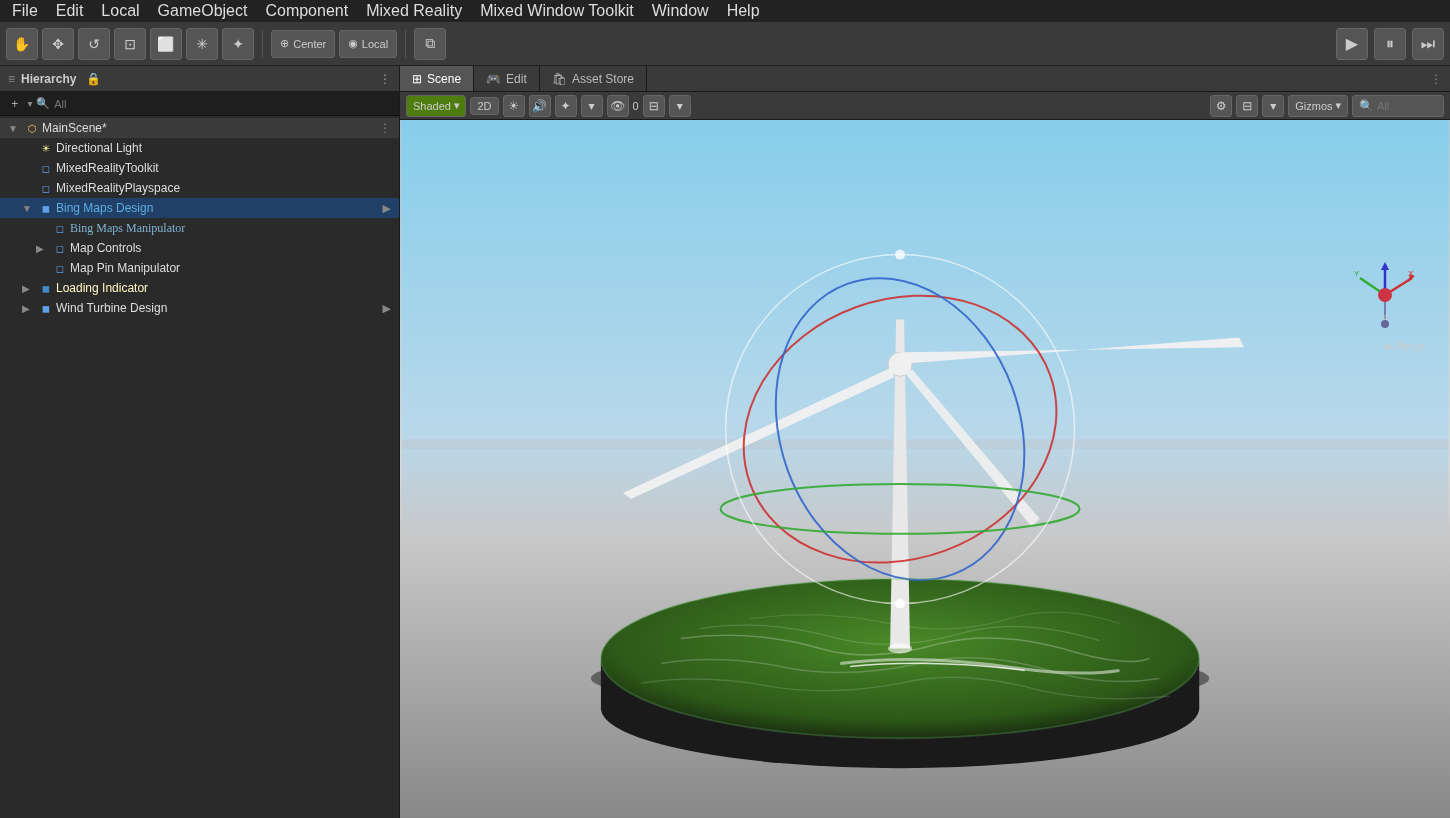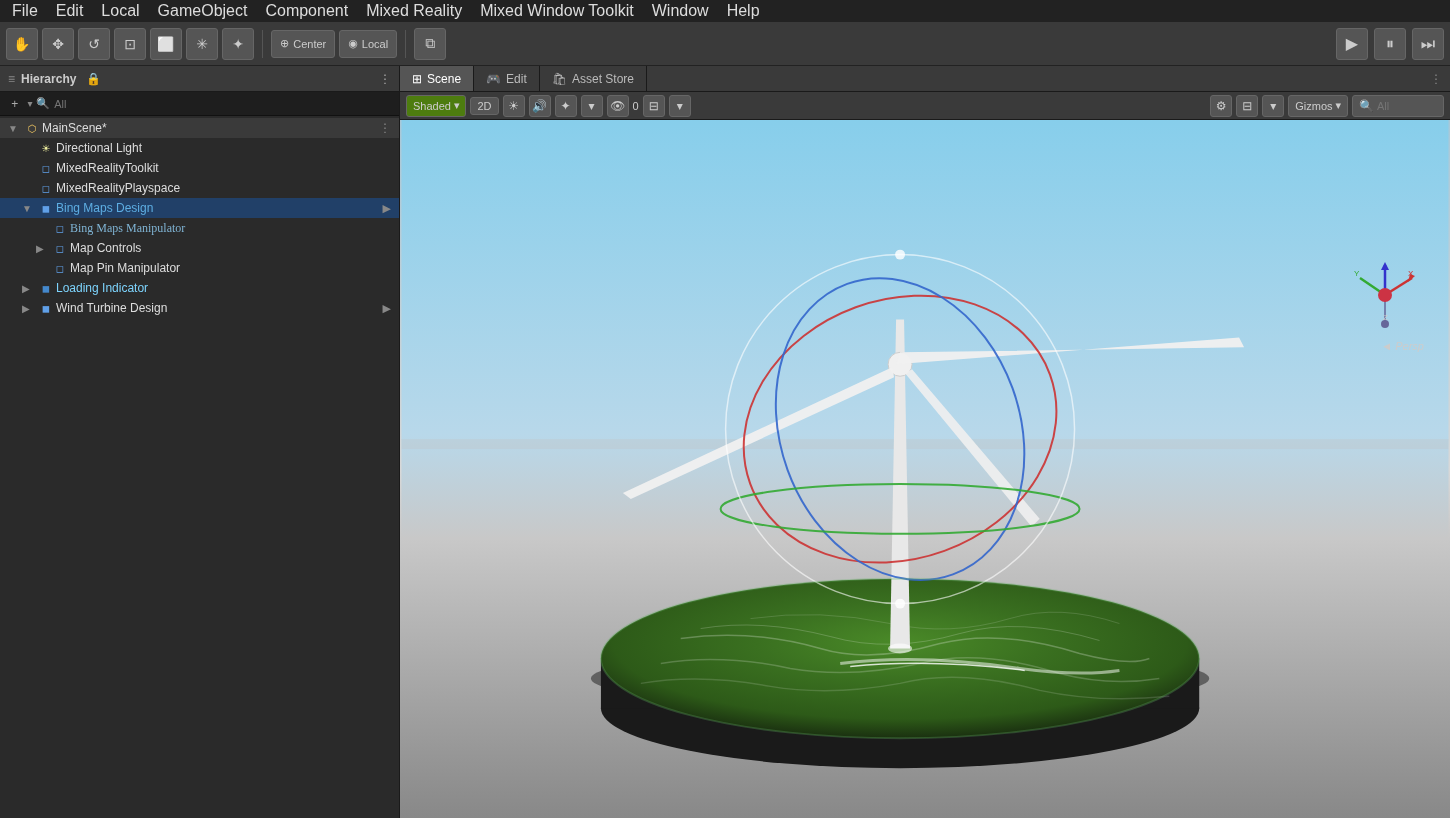--- a/index.html
+++ b/index.html
@@ -28,21 +28,21 @@
     #hierarchy-search { display: flex; align-items: center; background: #1e1e1e; height: 24px; padding: 0 6px; gap: 4px; border-bottom: 1px solid #111; }
     .search-icon { color: #888; font-size: 11px; }
     .search-input { background: transparent; border: none; outline: none; color: #ddd; font-size: 11px; width: 100%; }
     #hierarchy-content { flex: 1; overflow-y: auto; padding: 2px 0; }
     .tree-item { display: flex; align-items: center; height: 20px; padding-left: 8px; cursor: pointer; font-size: 12px; gap: 2px; }
     .expand-arrow { width: 14px; color: #888; font-size: 10px; flex-shrink: 0; }
     .item-icon { width: 16px; height: 16px; flex-shrink: 0; display: flex; align-items: center; justify-content: center; font-size: 10px; }
     .item-label { font-size: 12px; }
     .item-label.blue { color: #5dade2; }
     .item-label.light-blue { color: #7fb3d3; font-family: Liberation Serif, serif; }
-    .item-label.loading { color: #7dd3fc; }
+    .item-label.loading { color: #fef9c3; }
     .item-more-btn { margin-left: auto; margin-right: 8px; color: #888; cursor: pointer; }
     .plus-btn { display: flex; align-items: center; justify-content: center; width: 20px; height: 20px; color: #aaa; cursor: pointer; }
 
     
     #scene-area { flex: 1; display: flex; flex-direction: column; background: #888; }
     #tabs-bar { display: flex; align-items: stretch; background: #3a3a3a; height: 26px; border-bottom: 1px solid #1a1a1a; }
     .scene-tab { display: flex; align-items: center; padding: 0 12px; cursor: pointer; font-size: 12px; color: #bbb; gap: 5px; border-right: 1px solid #1a1a1a; }
     .scene-tab.active { background: #555; color: #fff; }
     .tab-more { margin-left: auto; display: flex; align-items: center; padding: 0 8px; color: #888; cursor: pointer; }
     #scene-toolbar { display: flex; align-items: center; background: #3a3a3a; height: 28px; padding: 0 6px; gap: 4px; border-bottom: 1px solid #1a1a1a; }

